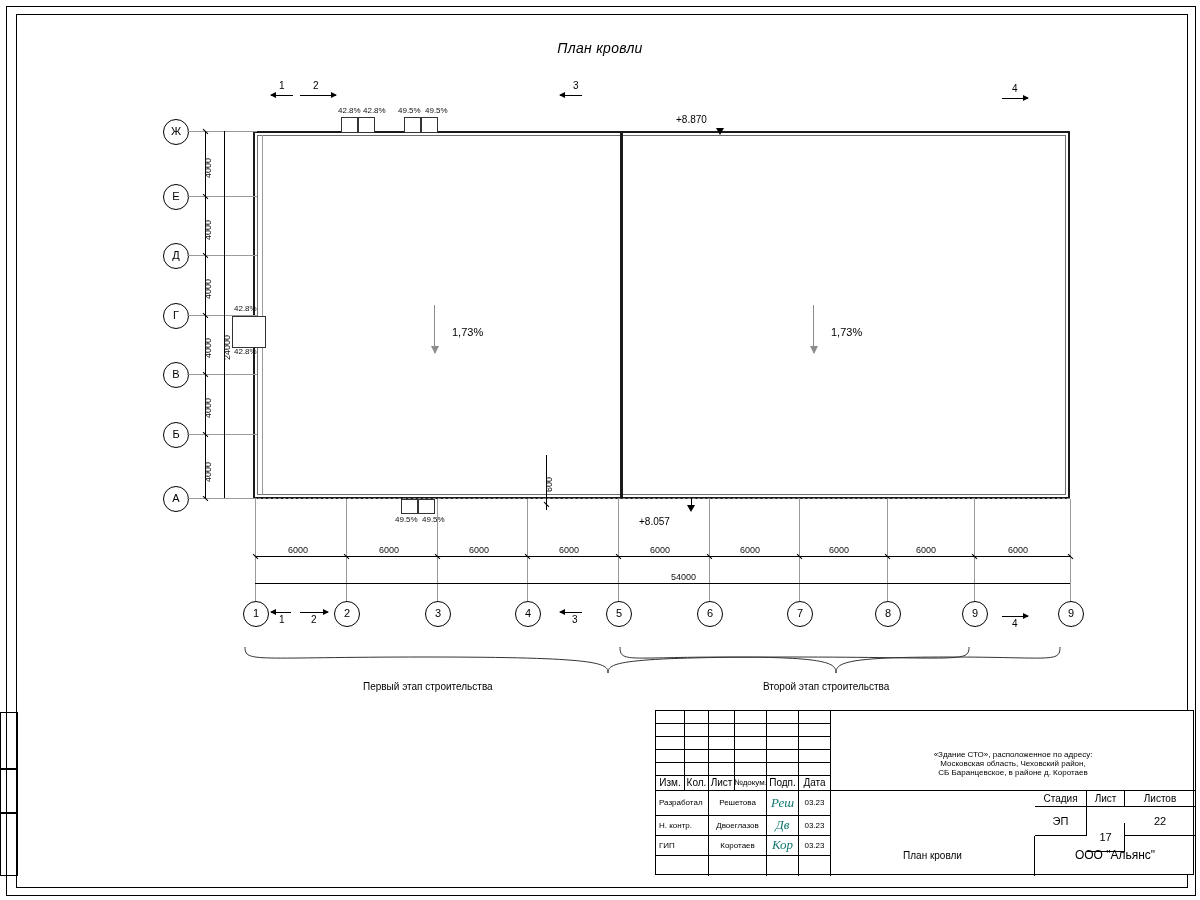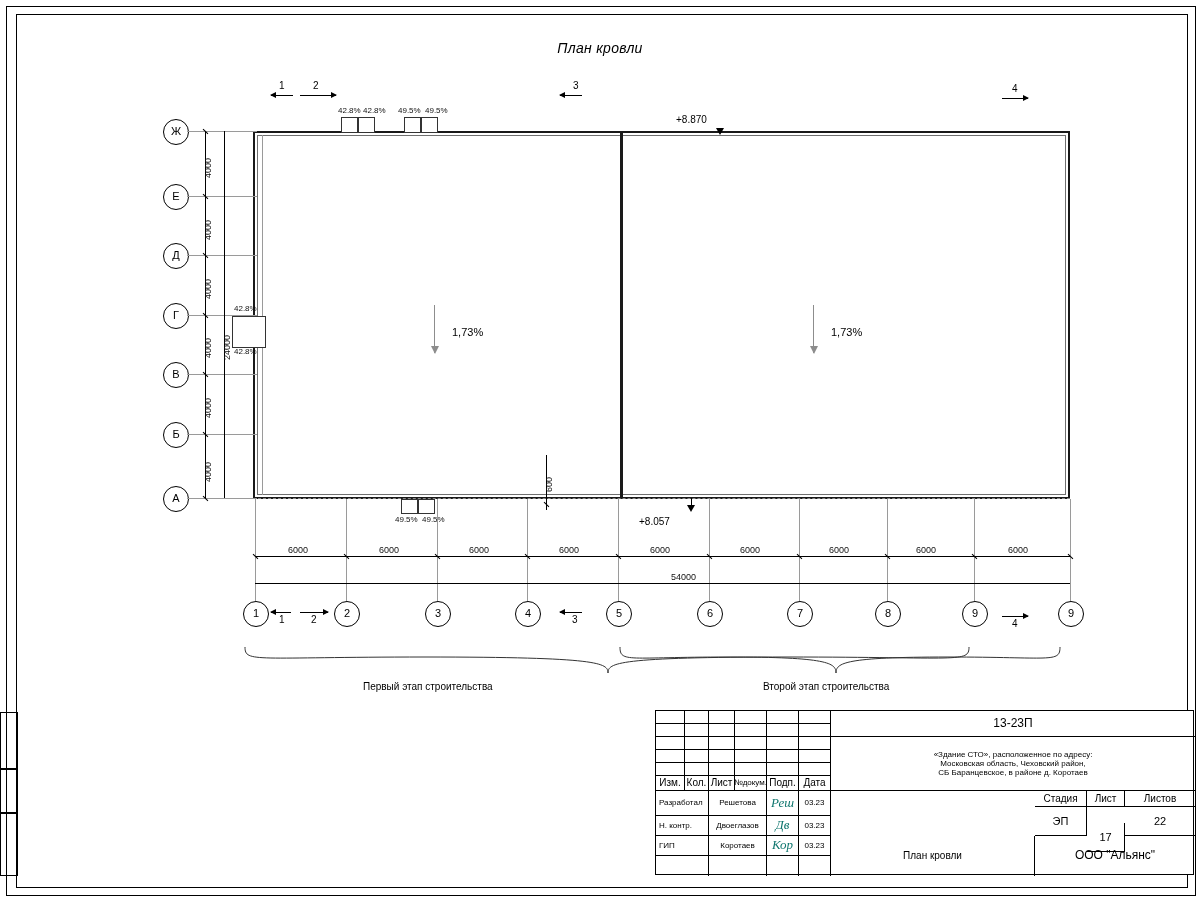--- a/index.html
+++ b/index.html
@@ -428,21 +428,20 @@
     <div class="cell bb br small8" style="left:0;top:125px;width:53px;height:20px;justify-content:flex-start;padding-left:3px;">ГИП</div>
     <div class="cell bb br small8" style="left:53px;top:125px;width:58px;height:20px;">Коротаев</div>
     <div class="cell bb br sig" style="left:111px;top:125px;width:32px;height:20px;">Кор</div>
     <div class="cell bb br small8" style="left:143px;top:125px;width:32px;height:20px;">03.23</div>
 
     <div class="cell br" style="left:0;top:145px;width:53px;height:20px;"></div>
     <div class="cell br" style="left:53px;top:145px;width:58px;height:20px;"></div>
     <div class="cell br" style="left:111px;top:145px;width:32px;height:20px;"></div>
     <div class="cell br" style="left:143px;top:145px;width:32px;height:20px;"></div>
 
-    <div class="cell bb f12" style="left:175px;top:0;width:364px;height:26px;">13-23П</div>
 
     <div class="cell bb small8" style="left:175px;top:26px;width:364px;height:54px;flex-direction:column;">
       <div>«Здание СТО», расположенное по адресу:</div>
       <div>Московская область, Чеховский район,</div>
       <div>СБ Баранцевское, в районе д. Коротаев</div>
     </div>
 
 
     <div class="cell br f10" style="left:175px;top:125px;width:204px;height:40px;">План кровли</div>
 

